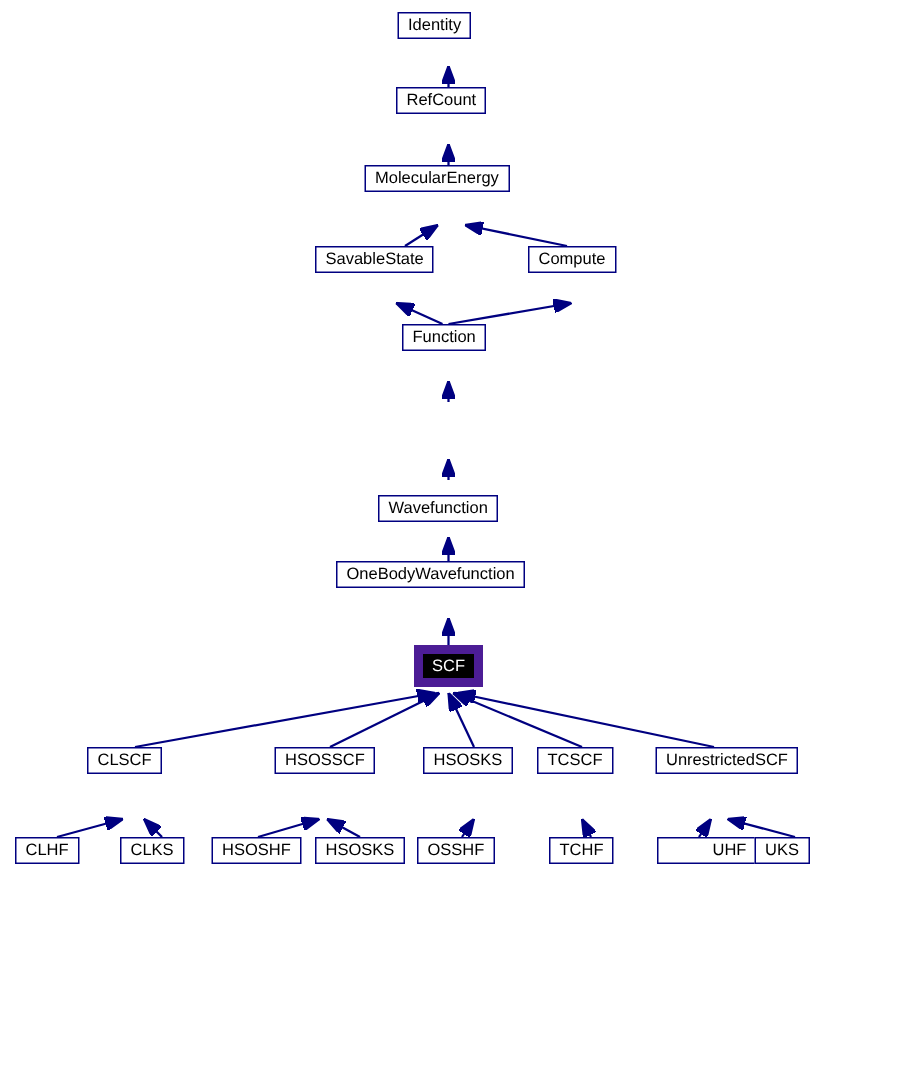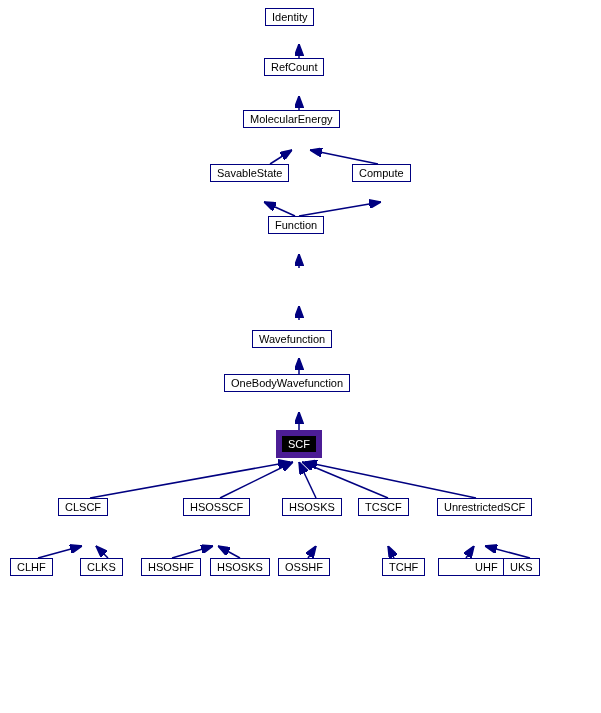--- a/index.html
+++ b/index.html
@@ -120,16 +120,16 @@
   <div class="node" style="left:58px; top:498px;">CLSCF</div>
   <div class="node" style="left:183px; top:498px;">HSOSSCF</div>
   <div class="node" style="left:282px; top:498px;">HSOSKS</div>
   <div class="node" style="left:358px; top:498px;">TCSCF</div>
   <div class="node" style="left:437px; top:498px;">UnrestrictedSCF</div>
   <div class="node" style="left:10px; top:558px;">CLHF</div>
   <div class="node" style="left:80px; top:558px;">CLKS</div>
   <div class="node" style="left:141px; top:558px;">HSOSHF</div>
   <div class="node" style="left:210px; top:558px;">HSOSKS</div>
   <div class="node" style="left:278px; top:558px;">OSSHF</div>
-  <div class="node" style="left:366px; top:558px;margin-left:16px;">TCHF</div>
+  <div class="node" style="left:366px; top:558px;">TCHF</div>
   <div class="node" style="left:438px; top:558px;padding-left:36px;">UHF</div>
   <div class="node" style="left:503px; top:558px;">UKS</div>
 </div>
 
 </body></html>

